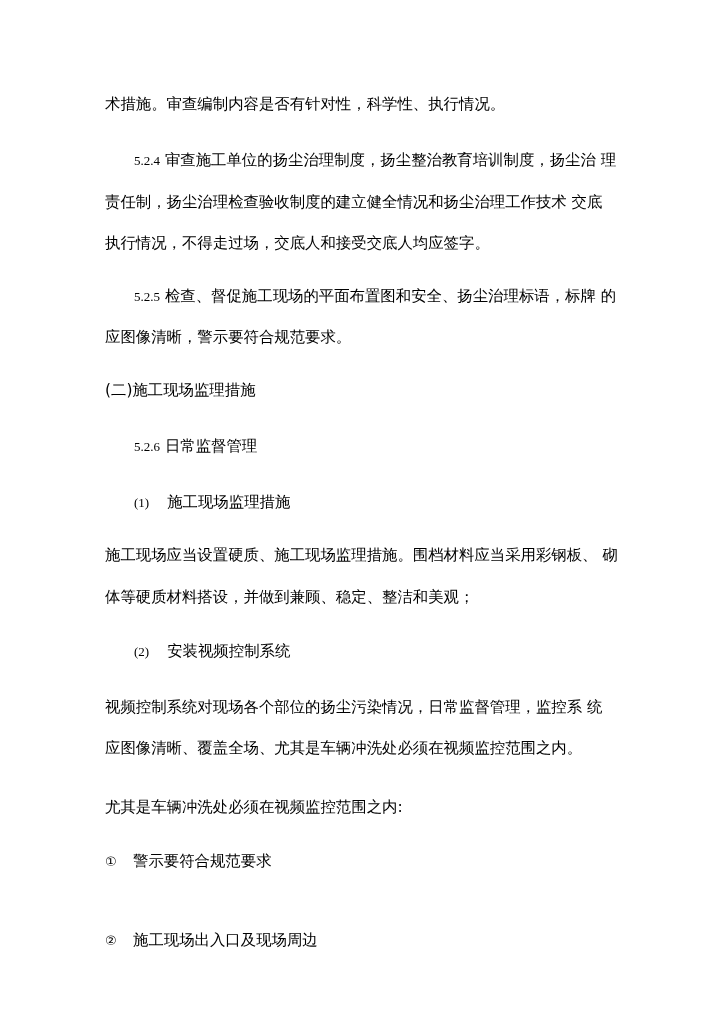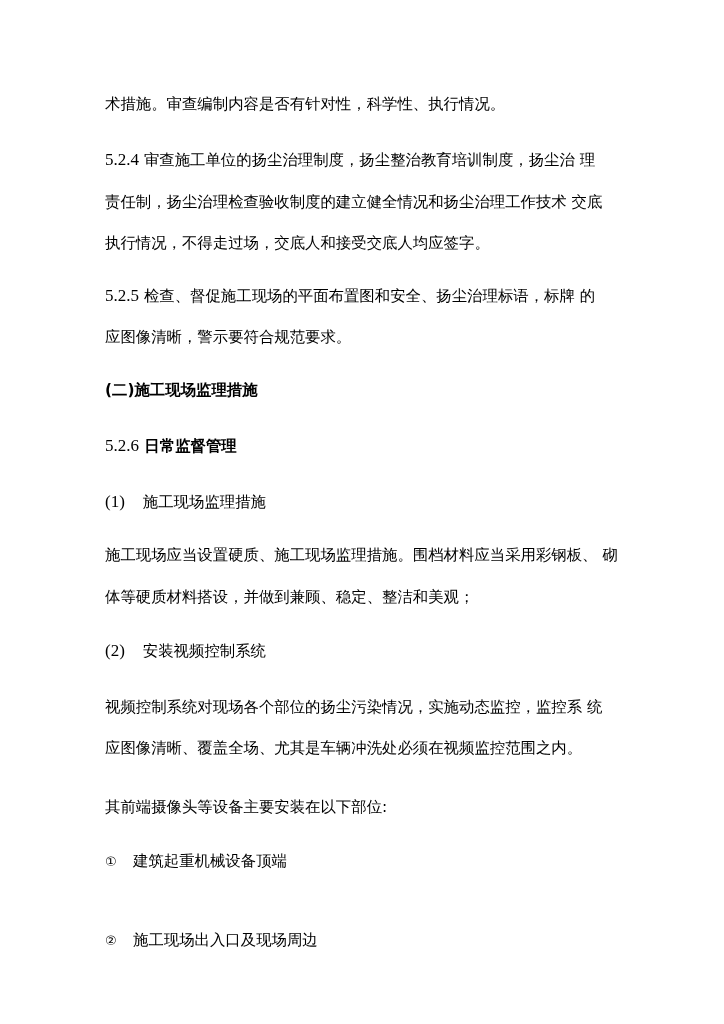--- a/index.html
+++ b/index.html
@@ -5,22 +5,22 @@
     html, body { margin: 0; padding: 0; background: #ffffff; }
     body {
       width: 724px; height: 1024px; position: relative; overflow: hidden;
       font-family: "DejaVu Sans", "Liberation Sans", sans-serif;
       color: #000000;
     }
     .line {
       position: absolute; left: 105px; white-space: nowrap;
       font-size: 15.4px; line-height: 20px;
     }
-    .num { font-family: "Liberation Serif", "DejaVu Serif", serif; font-size: 17px; }
-    .bold { font-weight: bold; text-align: right; }
+    .num { font-family: "Liberation Serif", "DejaVu Serif", serif; font-size: 13px; margin-left: 29px; }
+    .bold { font-weight: normal; text-align: right; }
     .gap { display: inline-block; width: 18px; }
     .circ { display: inline-block; width: 28px; font-size: 13px; }
   </style>
 </head>
 <body>
 
 <div>
   <div class="line" style="top:94px"><span>术措施。审查编制内容是否有针对性，科学性、执行情况。</span></div>
 
   <div class="line" style="top:150px"><span class="num">5.2.4</span><span> 审查施工单位的扬尘治理制度，扬尘整治教育培训制度，扬尘治 理</span></div>
@@ -34,20 +34,20 @@
 
   <div class="line" style="top:436px"><span class="num">5.2.6</span><span class="bold"> 日常监督管理</span></div>
 
   <div class="line" style="top:492px"><span class="num">(1)</span><span class="gap"></span><span>施工现场监理措施</span></div>
 
   <div class="line" style="top:545px"><span>施工现场应当设置硬质、施工现场监理措施。围档材料应当采用彩钢板、 砌</span></div>
   <div class="line" style="top:587px"><span>体等硬质材料搭设，并做到兼顾、稳定、整洁和美观；</span></div>
 
   <div class="line" style="top:641px"><span class="num">(2)</span><span class="gap"></span><span>安装视频控制系统</span></div>
 
-  <div class="line" style="top:697px"><span>视频控制系统对现场各个部位的扬尘污染情况，实施动态监控，监控系 统</span></div>
+  <div class="line" style="top:697px"><span>视频控制系统对现场各个部位的扬尘污染情况，日常监督管理，监控系 统</span></div>
   <div class="line" style="top:738px"><span>应图像清晰、覆盖全场、尤其是车辆冲洗处必须在视频监控范围之内。</span></div>
 
-  <div class="line" style="top:797px"><span>其前端摄像头等设备主要安装在以下部位:</span></div>
+  <div class="line" style="top:797px"><span>尤其是车辆冲洗处必须在视频监控范围之内:</span></div>
 
-  <div class="line" style="top:851px"><span class="circ">①</span><span>建筑起重机械设备顶端</span></div>
+  <div class="line" style="top:851px"><span class="circ">①</span><span>警示要符合规范要求</span></div>
   <div class="line" style="top:930px"><span class="circ">②</span><span>施工现场出入口及现场周边</span></div>
 </div>
 
 </body></html>

